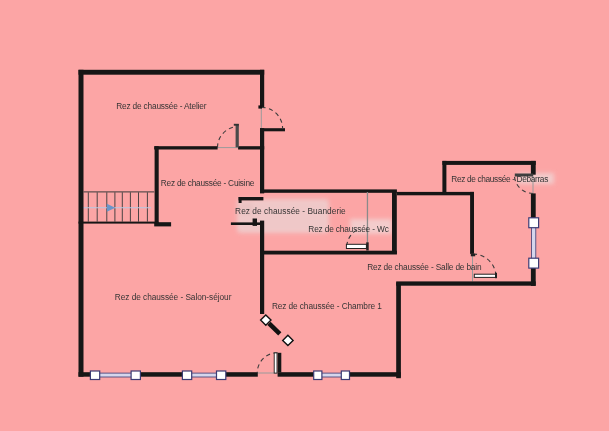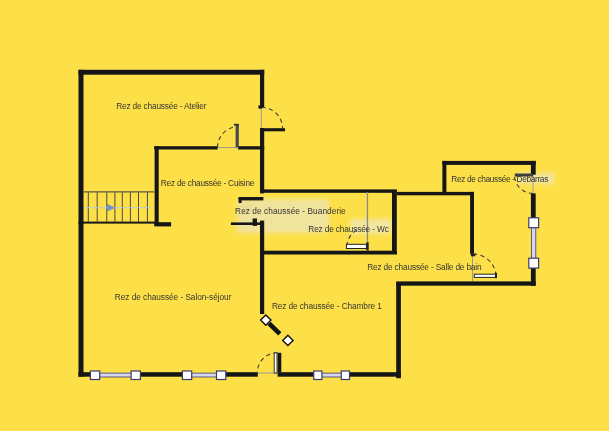--- a/index.html
+++ b/index.html
@@ -1,16 +1,16 @@
 <!DOCTYPE html>
 <html><head>
 <meta charset="utf-8">
 <style>
 html,body{margin:0;padding:0;background:#ffffff;}
-#page{position:relative;width:609px;height:431px;background:#fde047;overflow:hidden;}
+#page{position:relative;width:609px;height:431px;background:#fca5a5;overflow:hidden;}
 svg{position:absolute;left:0;top:0;}
 text{font-family:"Liberation Sans",sans-serif;font-size:8.3px;fill:#333333;}
 </style>
 </head>
 <body>
 <div id="page">
 <svg width="609" height="431" viewBox="0 0 609 431">
 
 <defs>
         <filter id="soft" x="-30%" y="-30%" width="160%" height="160%">

